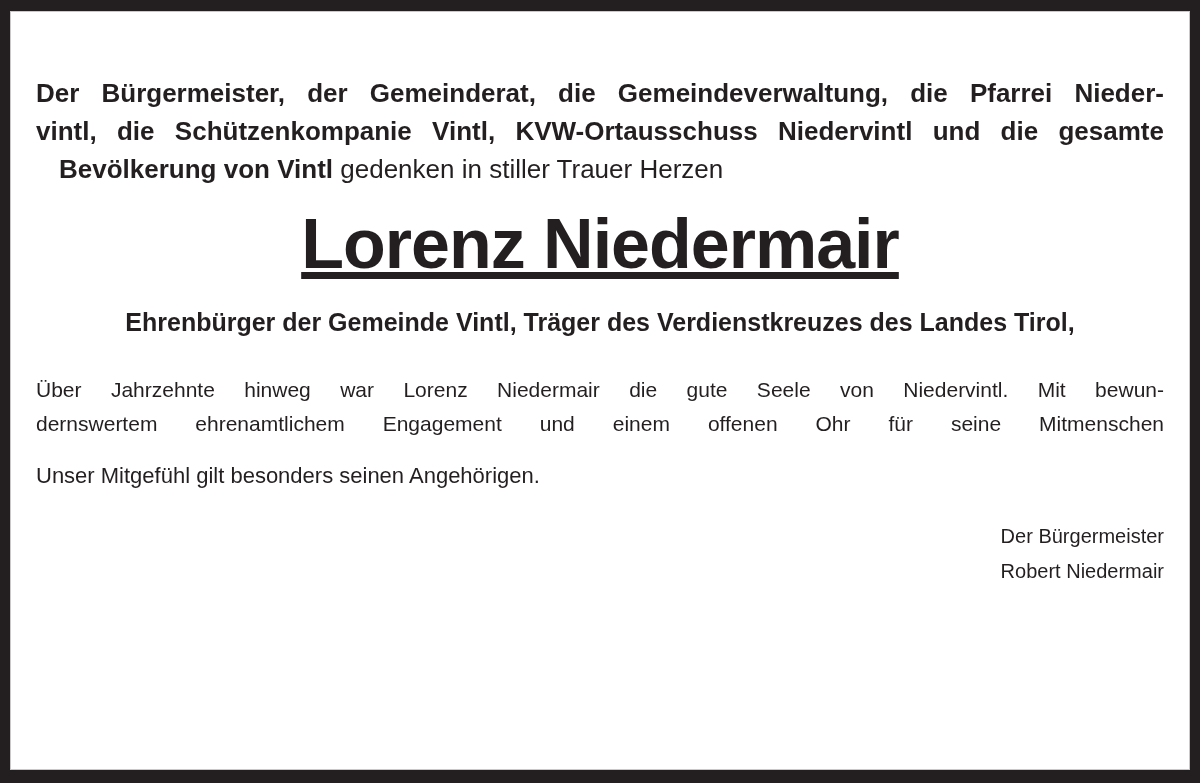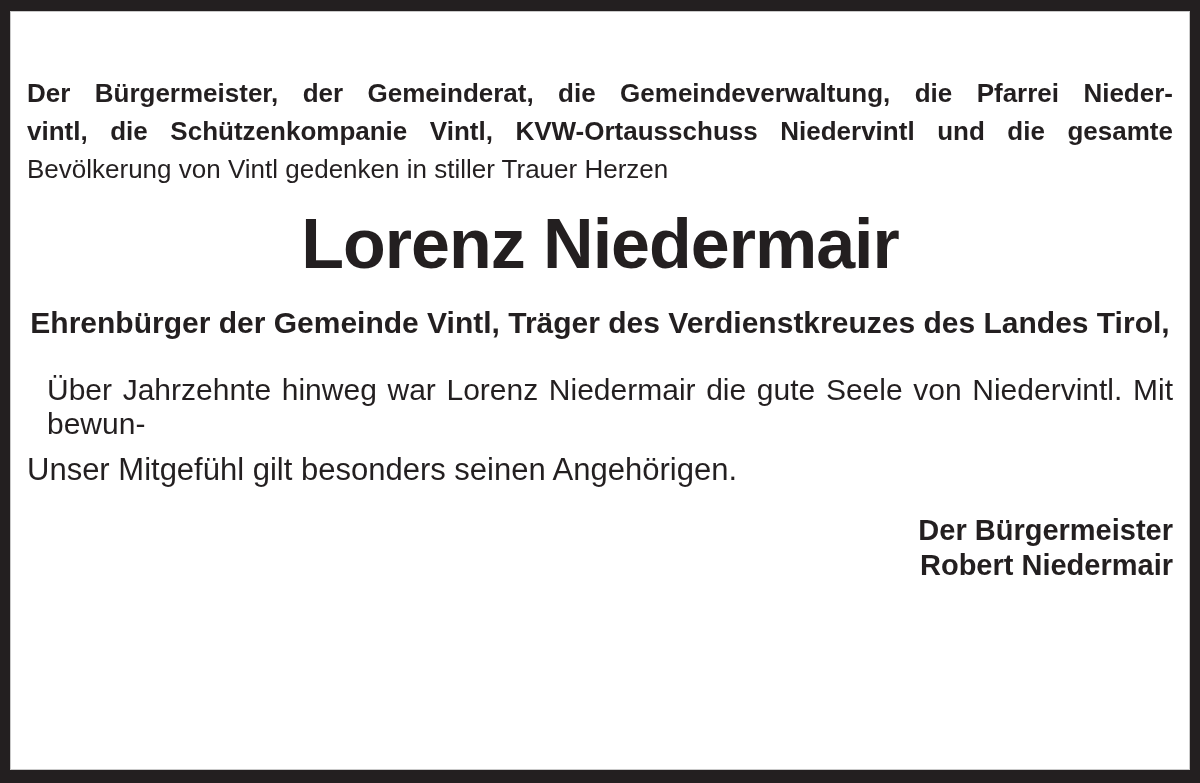--- a/index.html
+++ b/index.html
@@ -19,68 +19,68 @@
     width: 1200px;
     height: 783px;
     background: var(--frame);
     padding: 11px 10px 13px 10px;
   }
   .card {
     width: 100%;
     height: 100%;
     background: var(--paper);
     border: 1px solid var(--hairline);
-    padding: 0 16px;
+    padding: 0 25px;
     overflow: hidden;
   }
   .line { display: block; }
   .just {
     text-align: justify;
     text-align-last: justify;
   }
-  .bold { font-weight: normal; }
+  .bold { font-weight: bold; margin-left: 23px; }
   .intro {
     margin-top: 62px;
     font-size: 26px;
     line-height: 38px;
     font-weight: bold;
   }
   .intro .regular { font-weight: normal; }
   .name {
     margin-top: 16px;
     font-size: 70px;
     line-height: 80px;
     font-weight: bold;
     text-align: center;
     letter-spacing: -1px;
+    text-decoration: underline;
   }
   .honors {
     margin-top: 22px;
-    font-size: 30px;
+    font-size: 25px;
     line-height: 33px;
     font-weight: bold;
     text-align: center;
   }
   .tribute {
     margin-top: 34px;
-    font-size: 30px;
+    font-size: 21px;
     line-height: 34px;
     font-weight: normal;
-    margin-left: 20px;
   }
   .condolence {
-    margin-top: 12px;
-    font-size: 31px;
+    margin-top: 18px;
+    font-size: 22px;
     line-height: 34px;
   }
   .signature {
     margin-top: 26px;
-    font-size: 29px;
+    font-size: 20px;
     line-height: 35px;
-    font-weight: bold;
+    font-weight: normal;
     text-align: right;
   }
 </style>
 </head>
 <body>
 
 <div class="frame">
   <div class="card">
 
     <p class="intro">
@@ -93,20 +93,21 @@
     </p>
 
     <h1 class="name">Lorenz Niedermair</h1>
 
     <p class="honors">
       <span class="line">Ehrenbürger der Gemeinde Vintl, Träger des Verdienstkreuzes des Landes Tirol,</span>
     </p>
 
     <p class="tribute">
       <span class="line just">Über Jahrzehnte hinweg war Lorenz Niedermair die gute Seele von Niedervintl. Mit bewun-</span>
+      <span class="line just">dernswertem ehrenamtlichem Engagement und einem offenen Ohr für seine Mitmenschen</span>
     </p>
 
     <p class="condolence">Unser Mitgefühl gilt besonders seinen Angehörigen.</p>
 
     <div class="signature">
       <span class="line">Der Bürgermeister</span>
       <span class="line">Robert Niedermair</span>
     </div>
 
   </div>

